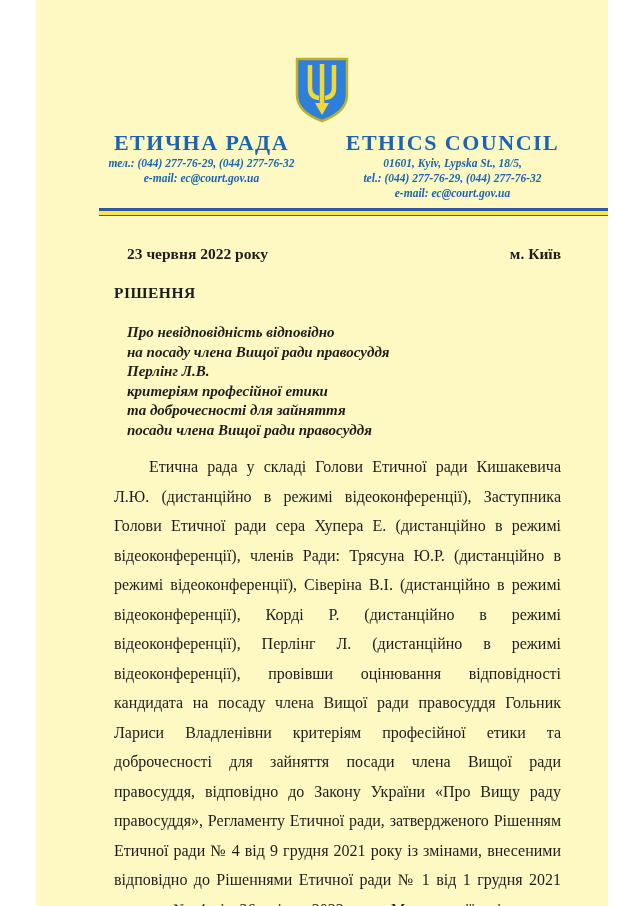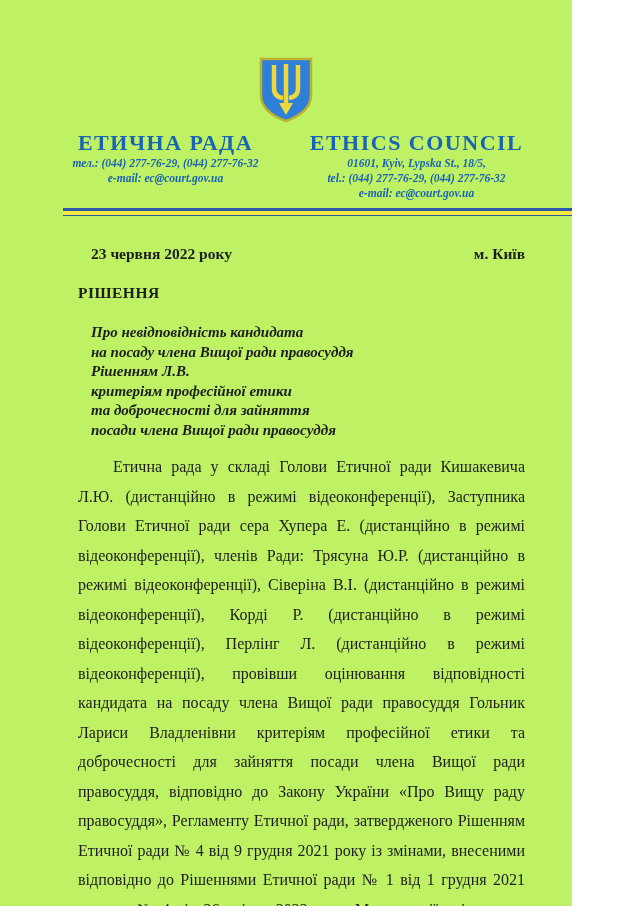--- a/index.html
+++ b/index.html
@@ -11,21 +11,21 @@
     --emblem-border:#bdb02c;
     --ink:#1d1d1d;
   }
   *{box-sizing:border-box;}
   html,body{margin:0;padding:0;}
   body{
     width:640px;height:906px;background:#ffffff;
     font-family:"Liberation Serif", serif;color:var(--ink);
     -webkit-font-smoothing:antialiased;
   }
-  .page{position:relative;width:572px;height:906px;overflow:hidden;background:#bef264;}
+  .page{position:relative;width:572px;height:906px;overflow:hidden;background:#fef9c3;margin-left:36px;}
 
   
   .letterhead{padding-top:56px;}
   .emblem{width:58px;height:68px;margin:0 auto;display:block;}
   .org-row{display:flex;margin-top:6px;padding:0 30px 0 40px;}
   .org{flex:1;text-align:center;color:var(--brand-blue);}
   .org-title{
     font-size:22px;font-weight:bold;letter-spacing:1.5px;line-height:26px;
   }
   .org-line{font-style:italic;font-size:11.5px;line-height:15px;font-weight:bold;}
@@ -99,23 +99,23 @@
   <main class="content">
 
     <div class="date-row">
       <span>23 червня 2022 року</span>
       <span>м. Київ</span>
     </div>
 
     <div class="doc-type">РІШЕННЯ</div>
 
     <div class="subject">
-      <div>Про невідповідність кандидата</div>
+      <div>Про невідповідність відповідно</div>
       <div>на посаду члена Вищої ради правосуддя</div>
-      <div>Рішенням Л.В.</div>
+      <div>Перлінг Л.В.</div>
       <div>критеріям професійної етики</div>
       <div>та доброчесності  для зайняття</div>
       <div>посади члена Вищої ради правосуддя</div>
     </div>
 
     <p class="body-par">Етична рада у складі Голови Етичної ради Кишакевича Л.Ю. (дистанційно в режимі відеоконференції), Заступника Голови Етичної ради сера Хупера Е. (дистанційно в режимі відеоконференції), членів Ради: Трясуна Ю.Р. (дистанційно в режимі відеоконференції), Сіверіна В.І. (дистанційно в режимі відеоконференції), Корді Р. (дистанційно в режимі відеоконференції), Перлінг Л. (дистанційно в режимі відеоконференції), провівши оцінювання відповідності кандидата на посаду члена Вищої ради правосуддя Гольник Лариси Владленівни критеріям професійної етики та доброчесності для зайняття посади члена Вищої ради правосуддя, відповідно до Закону України «Про Вищу раду правосуддя», Регламенту Етичної ради, затвердженого Рішенням Етичної ради № 4 від 9 грудня 2021 року із змінами, внесеними відповідно до Рішеннями Етичної ради № 1 від 1 грудня 2021 року та № 4 від 26 квітня 2022 року, Методології оцінювання відповідності кандидата на зайняття посади члена Вищої ради правосуддя та членів Вищої</p>
 
   </main>
 </div>
 

